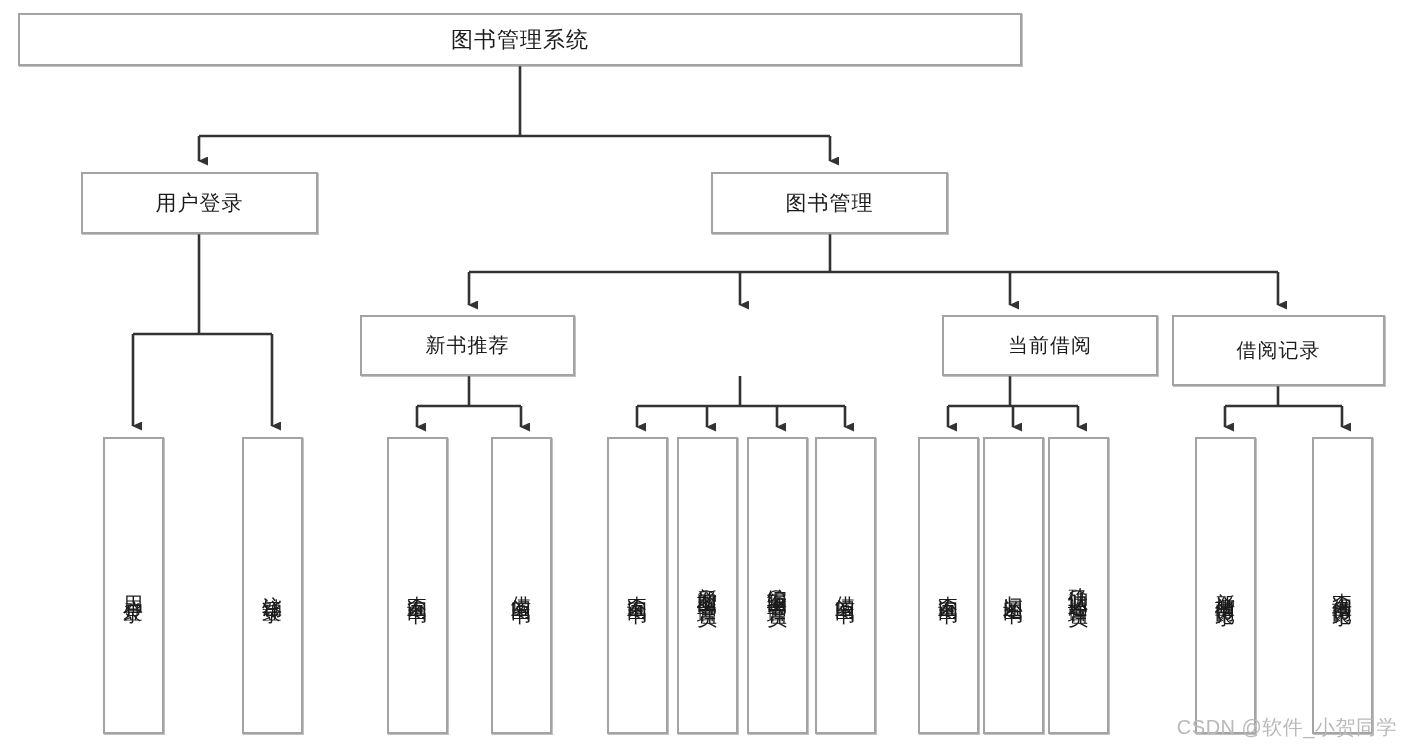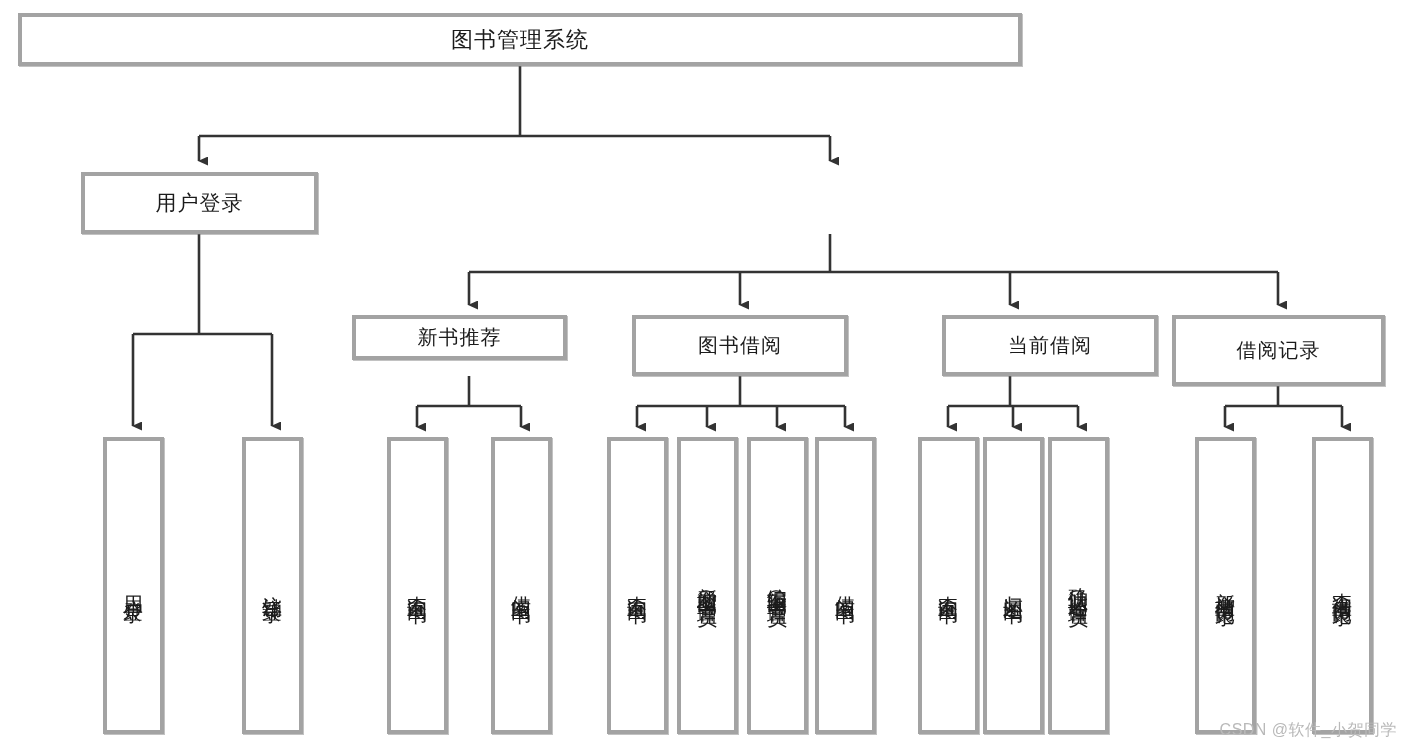--- a/index.html
+++ b/index.html
@@ -25,21 +25,21 @@
     left: 0;
     top: 0;
     width: 1405px;
     height: 747px;
     pointer-events: none;
   }
   .node {
     position: absolute;
     box-sizing: border-box;
     background: #ffffff;
-    border: 4px solid #a3a3a3;
+    border: 2px solid #a3a3a3;
     display: flex;
     align-items: center;
     justify-content: center;
     box-shadow: 1px 1px 0 0 rgba(120,120,120,0.45);
   }
   .node .label {
     color: #1b1b1b;
     font-size: 21px;
     line-height: 1.25;
     letter-spacing: 1px;
@@ -54,21 +54,21 @@
     line-height: 1.1;
     white-space: nowrap;
   }
   .node.root .label { font-size: 22px; }
   .node.level1 .label { font-size: 21px; }
   .node.level2 .label { font-size: 20px; }
   #watermark {
     position: absolute;
     right: 8px;
     bottom: 6px;
-    font-size: 16px;
+    font-size: 20px;
     color: #b9b9b9;
     letter-spacing: 0.5px;
     white-space: nowrap;
     user-select: none;
   }
 </style>
 </head>
 <body>
 
 <div id="diagram-root">
@@ -123,26 +123,26 @@
     </g>
   </svg>
 
   <div class="node root" style="left:18px; top:13px; width:1004px; height:53px;">
     <span class="label">图书管理系统</span>
   </div>
 
   <div class="node level1" style="left:81px; top:172px; width:237px; height:62px;">
     <span class="label">用户登录</span>
   </div>
+  <div class="node level1" style="left:711px; top:172px; width:237px; height:62px;">
+    <span class="label">图书管理</span>
+  </div>
 
-  <div class="node level2" style="left:352px; top:315px; width:215px; height:45px;">
+  <div class="node level2" style="left:360px; top:315px; width:215px; height:61px;">
     <span class="label">新书推荐</span>
-  </div>
-  <div class="node level2" style="left:632px; top:315px; width:216px; height:61px;">
-    <span class="label">图书借阅</span>
   </div>
   <div class="node level2" style="left:902px; top:315px; width:216px; height:61px;margin-left:40px;">
     <span class="label">当前借阅</span>
   </div>
   <div class="node level2" style="left:1172px; top:315px; width:213px; height:71px;">
     <span class="label">借阅记录</span>
   </div>
 
   <div class="node leaf" style="left:103px; top:437px; width:61px; height:297px;">
     <span class="label">用户登录</span>

